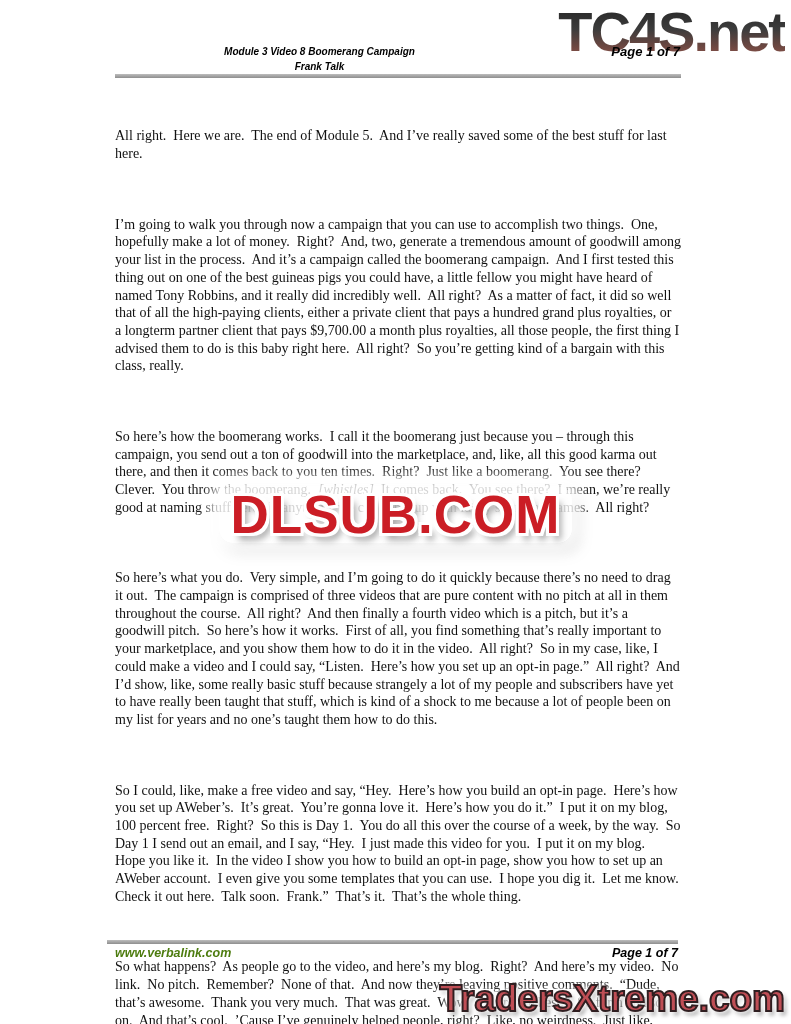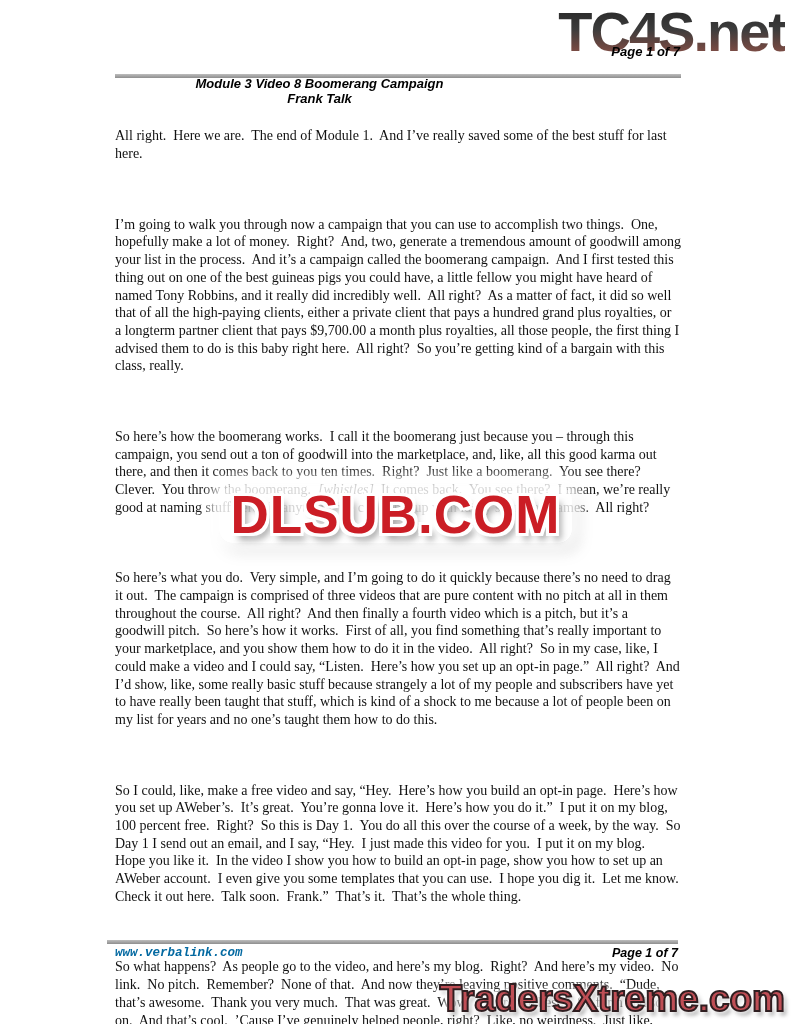--- a/index.html
+++ b/index.html
@@ -9,21 +9,21 @@
   
   .tc4s{position:absolute;top:4px;right:6px;
         font-family:"Liberation Sans","DejaVu Sans",sans-serif;
         font-weight:bold;font-size:56px;letter-spacing:-2px;line-height:1;
         background:linear-gradient(#2d2d2d 15%,#3c3c3c 45%,#6b4741 75%,#95564c 100%);
         -webkit-background-clip:text;background-clip:text;color:transparent;text-decoration:underline;}
 
   
   .header-center{position:absolute;top:44px;left:0;width:639px;text-align:center;
         font-family:"Liberation Sans","DejaVu Sans",sans-serif;
-        font-weight:bold;font-style:italic;font-size:13px;line-height:15px;color:#000;margin-top:32px;}
+        font-weight:bold;font-style:italic;font-size:10px;line-height:15px;color:#000;}
   .header-page{position:absolute;top:44px;left:500px;width:180px;text-align:right;
         font-family:"Liberation Sans","DejaVu Sans",sans-serif;
         font-weight:bold;font-style:italic;font-size:13px;color:#000;}
 
   .rule{position:absolute;height:4px;background:linear-gradient(#bdbdbd,#8e8e8e);}
   .rule-top{top:74px;left:115px;width:566px;}
   .rule-bottom{top:940px;left:107px;width:571px;}
 
   
   .content{position:absolute;top:92px;left:115px;width:566px;
@@ -38,22 +38,22 @@
         font-weight:900;font-size:53px;line-height:1;letter-spacing:1px;
         color:#cb1d25;background:rgba(255,255,255,0.82);border-radius:14px;
         padding:2px 12px;white-space:nowrap;
         box-shadow:0 0 14px 10px rgba(255,255,255,0.85),6px 8px 14px rgba(130,130,130,0.35);
         text-shadow:-3px -3px 0 #fff,3px -3px 0 #fff,-3px 3px 0 #fff,3px 3px 0 #fff,
                     -3px 0 0 #fff,3px 0 0 #fff,0 -3px 0 #fff,0 3px 0 #fff,
                     5px 7px 7px rgba(110,110,110,0.65);}
 
   
   .footer-left{position:absolute;top:946px;left:115px;
-        font-family:Liberation Mono, monospace;
-        font-weight:bold;font-style:italic;font-size:12.5px;color:#0369a1;}
+        font-family:Liberation Sans, sans-serif;
+        font-weight:bold;font-style:italic;font-size:12.5px;color:#4d7c0f;}
   .footer-right{position:absolute;top:946px;left:480px;width:198px;text-align:right;
         font-family:"Liberation Sans","DejaVu Sans",sans-serif;
         font-weight:bold;font-style:italic;font-size:12.5px;color:#000;}
 
   
   .traders{position:absolute;top:980px;right:6px;
         font-family:"Liberation Sans","DejaVu Sans",sans-serif;
         font-weight:bold;font-size:37px;line-height:1;letter-spacing:0;
         color:#bf4e55;-webkit-text-stroke:2px #2f1e20;white-space:nowrap;
         text-shadow:0 0 4px #fff,0 0 6px #fff,0 0 8px #fff,3px 4px 4px rgba(60,60,60,0.55);}
@@ -67,21 +67,21 @@
 
   <div class="header-center">
     <div>Module 3 Video 8 Boomerang Campaign</div>
     <div>Frank Talk</div>
   </div>
   <div class="header-page">Page 1 of 7</div>
 
   <div class="rule rule-top"></div>
 
   <div class="content">
-    <p>All right.  Here we are.  The end of Module 1.  And I’ve really saved some of the best stuff for last here.</p>
+    <p>All right.  Here we are.  The end of Module 5.  And I’ve really saved some of the best stuff for last here.</p>
     <p>I’m going to walk you through now a campaign that you can use to accomplish two things.  One, hopefully make a lot of money.  Right?  And, two, generate a tremendous amount of goodwill among your list in the process.  And it’s a campaign called the boomerang campaign.  And I first tested this thing out on one of the best guineas pigs you could have, a little fellow you might have heard of named Tony Robbins, and it really did incredibly well.  All right?  As a matter of fact, it did so well that of all the high-paying clients, either a private client that pays a hundred grand plus royalties, or a longterm partner client that pays $9,700.00 a month plus royalties, all those people, the first thing I advised them to do is this baby right here.  All right?  So you’re getting kind of a bargain with this class, really.</p>
     <p><span>So here’s how the boomerang works.  I call it the boomerang just because you – through this campaign, you send out a ton of goodwill into the marketplace, and, like, all this good karma out there, and then it comes back to you ten times.  Right?  Just like a boomerang.  You see there?  Clever.  You throw the boomerang.  </span><em>[whistles]</em><span>  It comes back.  You see there?  I mean, we’re really good at naming stuff here.  If anything, we can come up with fancy sounding names.  All right?</span></p>
     <p>So here’s what you do.  Very simple, and I’m going to do it quickly because there’s no need to drag it out.  The campaign is comprised of three videos that are pure content with no pitch at all in them throughout the course.  All right?  And then finally a fourth video which is a pitch, but it’s a goodwill pitch.  So here’s how it works.  First of all, you find something that’s really important to your marketplace, and you show them how to do it in the video.  All right?  So in my case, like, I could make a video and I could say, “Listen.  Here’s how you set up an opt-in page.”  All right?  And I’d show, like, some really basic stuff because strangely a lot of my people and subscribers have yet to have really been taught that stuff, which is kind of a shock to me because a lot of people been on my list for years and no one’s taught them how to do this.</p>
     <p>So I could, like, make a free video and say, “Hey.  Here’s how you build an opt-in page.  Here’s how you set up AWeber’s.  It’s great.  You’re gonna love it.  Here’s how you do it.”  I put it on my blog, 100 percent free.  Right?  So this is Day 1.  You do all this over the course of a week, by the way.  So Day 1 I send out an email, and I say, “Hey.  I just made this video for you.  I put it on my blog.  Hope you like it.  In the video I show you how to build an opt-in page, show you how to set up an AWeber account.  I even give you some templates that you can use.  I hope you dig it.  Let me know.  Check it out here.  Talk soon.  Frank.”  That’s it.  That’s the whole thing.</p>
     <p>So what happens?  As people go to the video, and here’s my blog.  Right?  And here’s my video.  No link.  No pitch.  Remember?  None of that.  And now they’re leaving positive comments.  “Dude, that’s awesome.  Thank you very much.  That was great.  Wow.  You’re the best.”  So forth and so on.  And that’s cool.  ’Cause I’ve genuinely helped people, right?  Like, no weirdness.  Just like, “Hey, man, here you go.”  You do</p>
   </div>
 
   <div class="watermark">DLSUB.COM</div>
 
   <div class="rule rule-bottom"></div>

